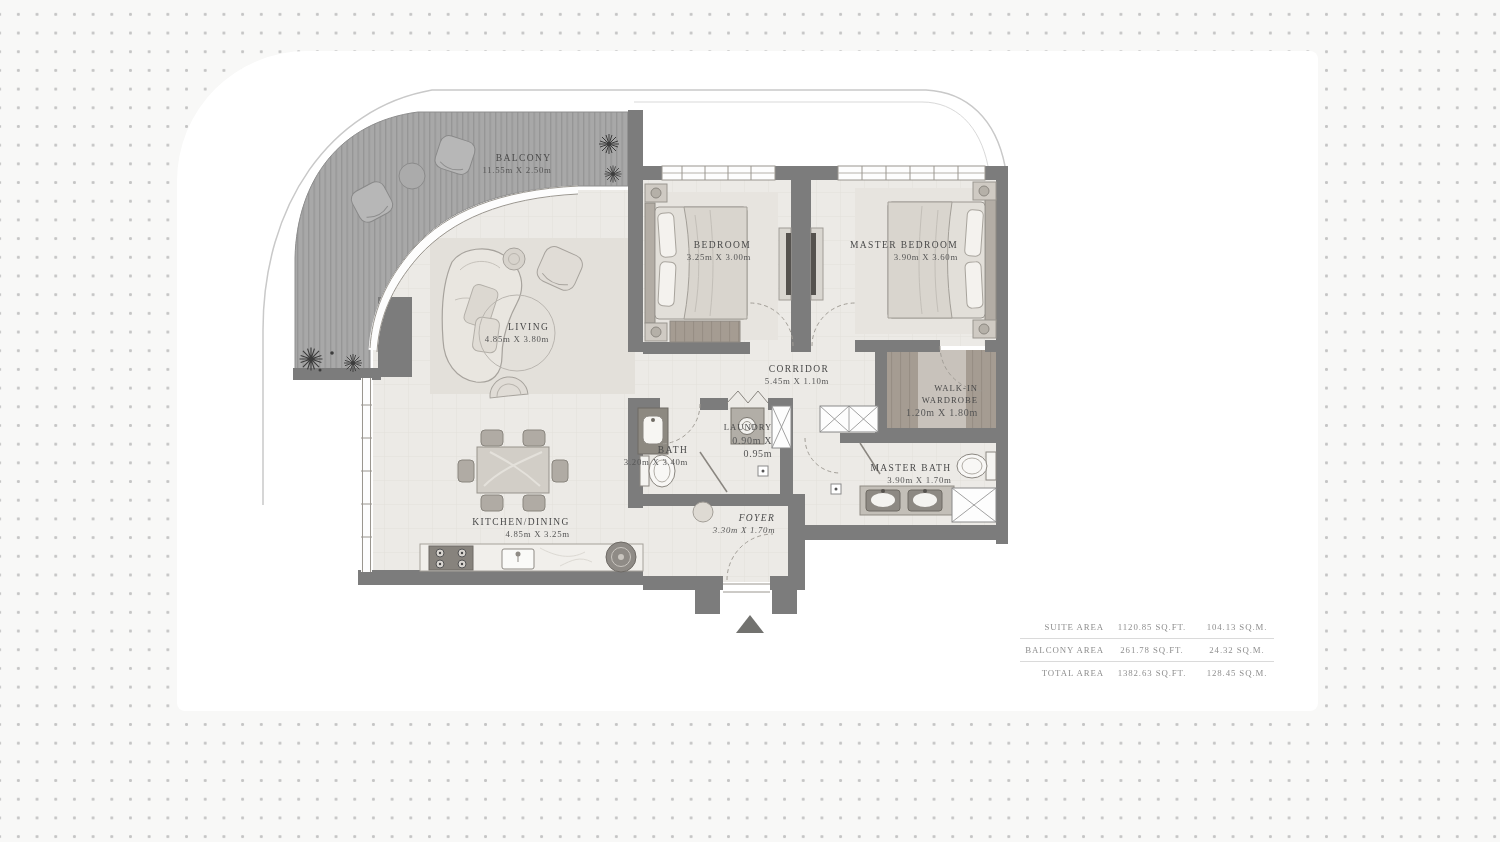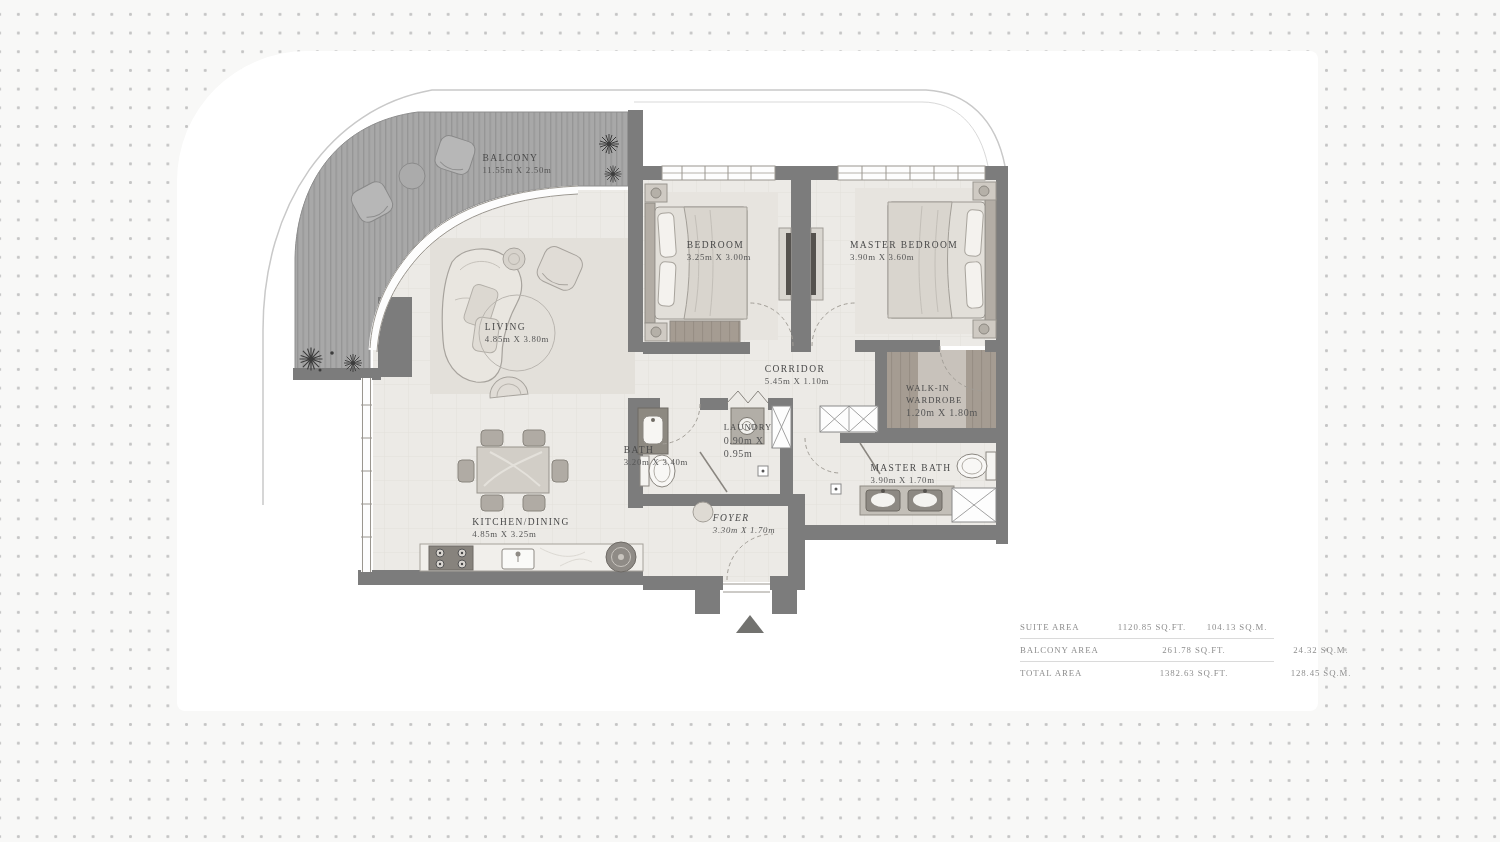--- a/index.html
+++ b/index.html
@@ -11,38 +11,38 @@
     background-position:9px 5px;
     font-family:"Liberation Serif",serif;
   }
   .plan-sheet{
     position:absolute;left:177px;top:51px;width:1141px;height:660px;
     background:#ffffff;border-radius:130px 8px 8px 8px;
   }
   .plan-svg{position:absolute;left:0;top:0;}
   .room-label{
     position:absolute;transform:translate(-50%,-50%);
-    text-align:left;font-family:"Liberation Serif",serif;
+    text-align:right;font-family:"Liberation Serif",serif;
     color:#4a4a4a;font-size:9.5px;letter-spacing:1.4px;line-height:1.35;
     white-space:nowrap;pointer-events:none;
   }
   .room-label .dims{font-size:8.8px;letter-spacing:0.7px;color:#575757;}
   .room-label.small{font-size:8.6px;letter-spacing:1px;margin-top:12px;}
   .room-label.small .dims{font-size:10px;}
   .area-table{
     position:absolute;left:1020px;top:616px;width:254px;
     color:#8f8f8f;
   }
   .area-row{
     display:grid;grid-template-columns:84px 96px 74px;
     align-items:center;height:22px;
     font-size:8.8px;letter-spacing:0.9px;
   }
-  .area-row + .area-row{border-top:1px solid #dadada;gap:42px;}
-  .area-row .c-label{}
+  .area-row + .area-row{border-top:1px solid #dadada;}
+  .area-row .c-label{text-align:right;}
   .area-row .c-sqft{text-align:center;}
   .area-row .c-sqm{text-align:center;}
 </style>
 </head>
 <body>
 
 <div class="plan-sheet"></div>
 
 <svg class="plan-svg" width="1500" height="842" viewBox="0 0 1500 842">
   <defs>

